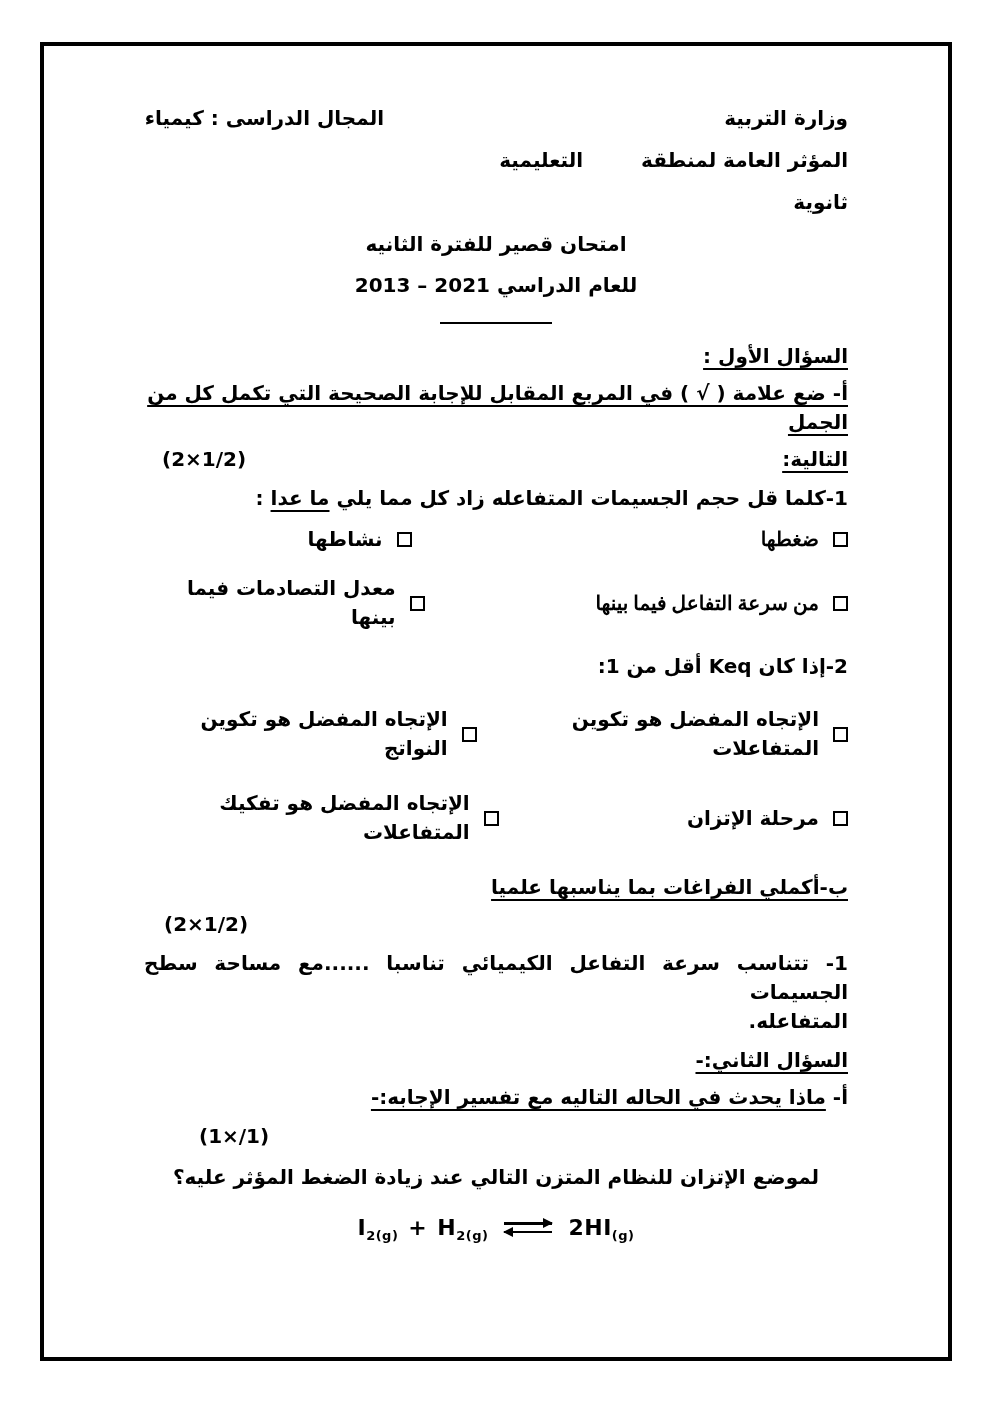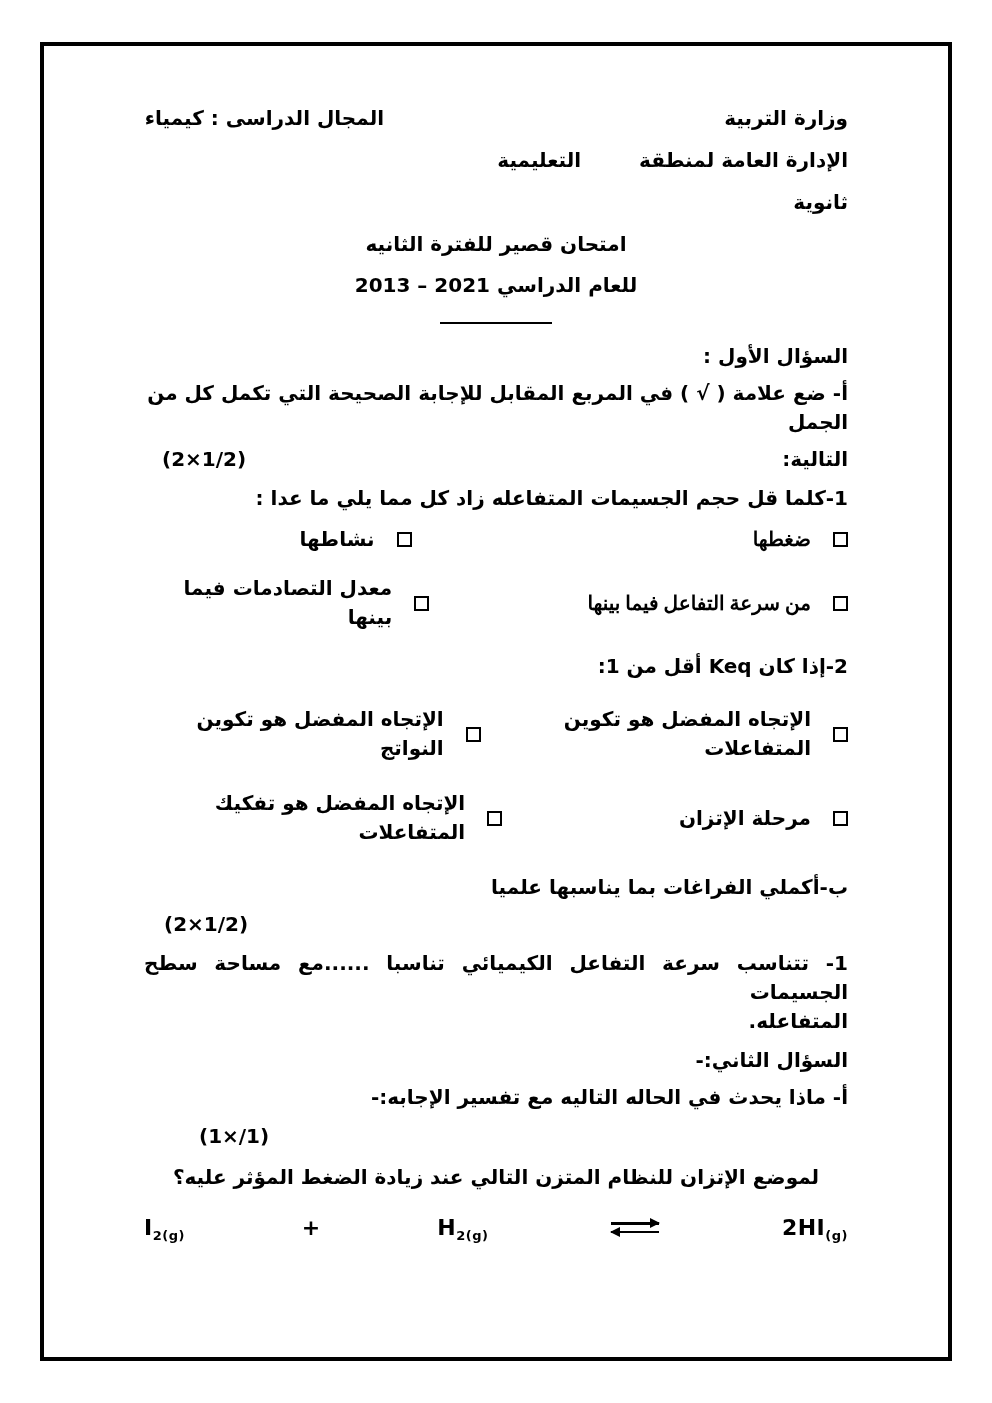--- a/index.html
+++ b/index.html
@@ -9,38 +9,38 @@
     position:absolute; left:40px; top:42px; width:912px; height:1319px;
     border:4px solid #000; direction:rtl;
     padding:58px 100px 0 100px;
     font-weight:bold; font-size:20px; line-height:1.45;
   }
   .hdr-row { display:flex; justify-content:space-between; margin-bottom:13px; }
   .hdr-left { width:240px; text-align:right; }
   .blank-gap { display:inline-block; width:58px; }
   .center-title { text-align:center; margin-top:10px; margin-bottom:12px; }
   .divider { width:112px; border-top:2.5px solid #000; margin:22px auto 18px auto; }
-  .u { text-decoration-thickness:1.5px; text-underline-offset:5px; }
+  .u { text-decoration:underline; text-decoration-thickness:1.5px; text-underline-offset:5px; }
   .ltr { direction:ltr; unicode-bidi:isolate; display:inline-block; }
   .right-line { text-align:right; margin-bottom:8px; }
   .split-row { display:flex; justify-content:space-between; align-items:flex-start; margin-bottom:10px; }
   .split-row .marks { margin-left:18px; }
   .opt-row { display:flex; margin:12px 0 20px 0; }
-  .opt { display:flex; align-items:center; gap:22px; }
+  .opt { display:flex; align-items:center; gap:14px; }
   .opt-row.g1 .opt:first-child { width:62%;font-family:Liberation Serif, serif; }
   .opt-row.g2 .opt:first-child { width:55%; }
   .opt-row.g2 { margin:24px 0 26px 0; }
   .box { flex:0 0 auto; width:15px; height:15px; border:2px solid #000; background:#fff; }
   .marks-line-left { text-align:left; padding-left:20px; margin:6px 0 10px 0; }
   .marks-line-left.q2m { padding-left:55px; margin:10px 0 12px 0; }
   .justify-line { text-align:justify; text-align-last:justify; }
   .center-line { text-align:center; margin:6px 0 14px 0; }
   .section-gap { margin-top:18px; }
   .equation {
-    direction:ltr; display:flex; justify-content:space-between; align-items:center;
+    direction:ltr; display:flex; justify-content:center; align-items:center;
     font-size:22px; margin-top:20px; letter-spacing:0.5px;
   }
   .equation sub { font-size:13px; line-height:1; }
   .harpoons { display:inline-flex; flex-direction:column; gap:6px; margin:0 16px; }
   .harpoon { position:relative; width:48px; height:2.5px; background:#000; }
   .harpoon.top::after {
     content:""; position:absolute; right:-1px; top:-4px;
     border-left:10px solid #000; border-top:5px solid transparent; border-bottom:5px solid transparent;
   }
   .harpoon.bot::after {
@@ -53,21 +53,21 @@
 <body>
 
 <div class="page-frame">
 
   <div class="hdr-row">
     <span>وزارة التربية</span>
     <span class="hdr-left">المجال الدراسى : كيمياء</span>
   </div>
   <div class="hdr-row">
     <span>
-      <span>الإدارة العامة لمنطقة</span><span class="blank-gap"></span><span>التعليمية</span>
+      <span>المؤثر العامة لمنطقة</span><span class="blank-gap"></span><span>التعليمية</span>
     </span>
   </div>
   <div class="hdr-row">
     <span>ثانوية</span>
   </div>
 
   <div class="center-title">امتحان قصير للفترة الثانيه</div>
   <div class="center-title">للعام الدراسي 2021 – 2013</div>
   <div class="divider"></div>
 

